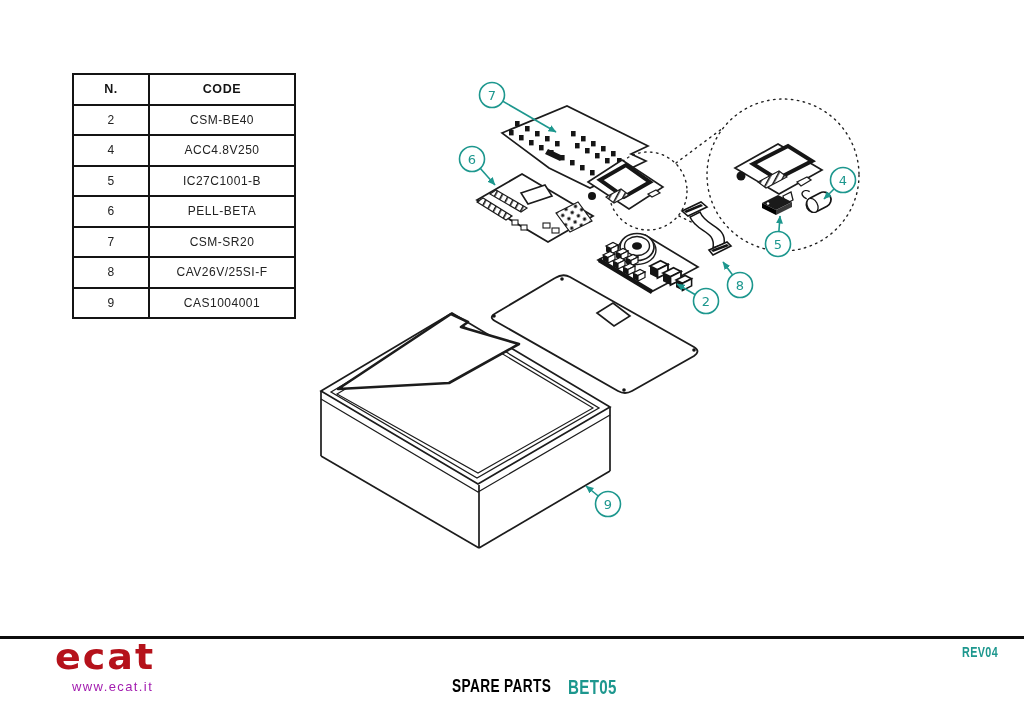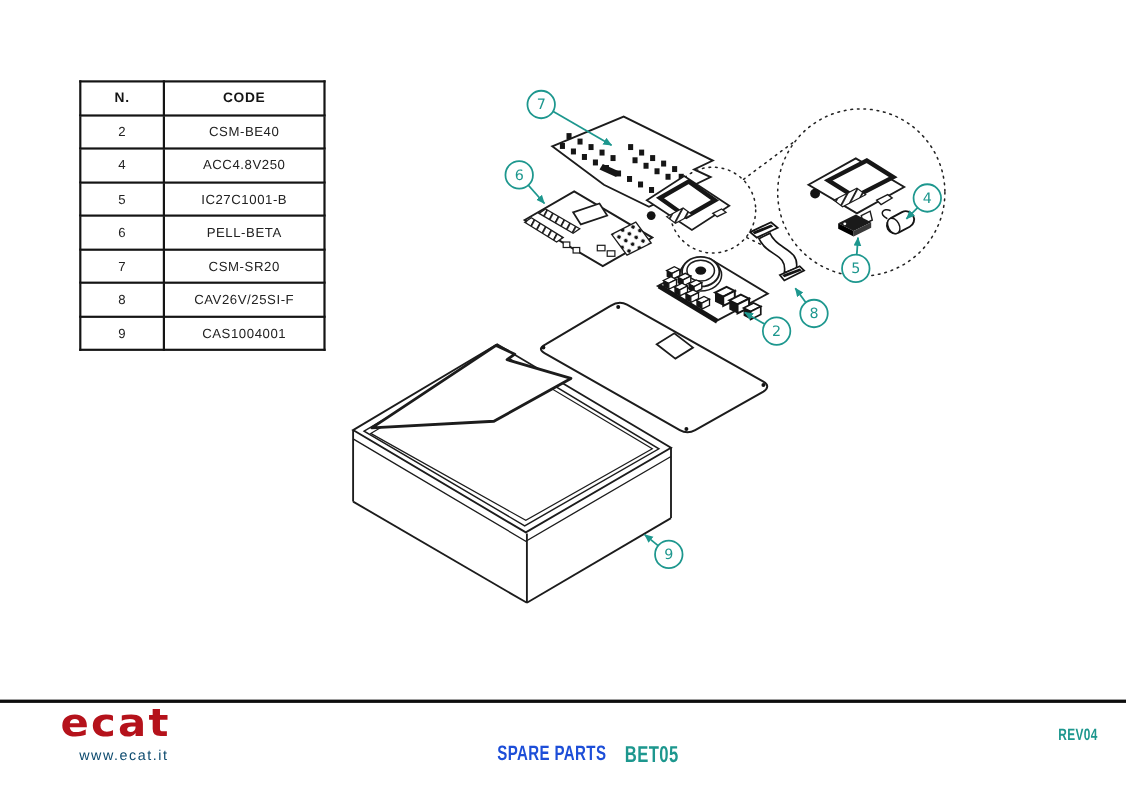--- a/index.html
+++ b/index.html
@@ -18,27 +18,27 @@
 
   
   .diagram-svg{position:absolute;left:0;top:0;}
 
   
   .footer-rule{position:absolute;left:0;top:636px;width:1024px;height:3px;
                background:#0d0d0d;}
   .logo{position:absolute;left:55px;top:640px;font-size:38px;font-weight:bold;
         letter-spacing:2px;line-height:1;transform:scaleY(.92);
         transform-origin:left top;font-family:"DejaVu Sans",sans-serif;}
-  .website{position:absolute;left:72px;top:679px;font-size:13px;color:#0c4a6e;
+  .website{position:absolute;left:72px;top:679px;font-size:13px;color:#a21caf;
            letter-spacing:1.4px;}
   .teal-cond{display:inline-block;transform:scaleX(.72);transform-origin:left center;
              font-weight:600;letter-spacing:.5px;white-space:nowrap;}
   .section-title{position:absolute;left:452px;top:675px;font-size:19px;}
   .model-title{position:absolute;left:568px;top:675px;font-size:21px;}
-  .revision{position:absolute;right:26px;top:660px;font-size:15px;}
+  .revision{position:absolute;right:26px;top:643px;font-size:15px;}
   .revision .teal-cond{transform-origin:right center;}
 </style>
 </head>
 <body>
 
 <table class="parts-table">
   <tbody>
       <tr>
     <th class="col-n">N.</th>
     <th class="col-code">CODE</th>
@@ -268,21 +268,21 @@
       <text x="608" y="508.5" fill="#1d978e" stroke="none">9</text>
     </g>
   </g>
 </svg>
 
 <div class="footer-rule"></div>
 
 <div class="logo" style="color:#b5121b">ecat</div>
 <div class="website">www.ecat.it</div>
 
-<div class="section-title" style="color:#1d4ed8">
+<div class="section-title" style="color:#000000">
   <span class="teal-cond">SPARE PARTS</span>
 </div>
 <div class="model-title" style="color:#1d978e">
   <span class="teal-cond">BET05</span>
 </div>
 <div class="revision" style="color:#1d978e">
   <span class="teal-cond">REV04</span>
 </div>
 
 </body></html>

